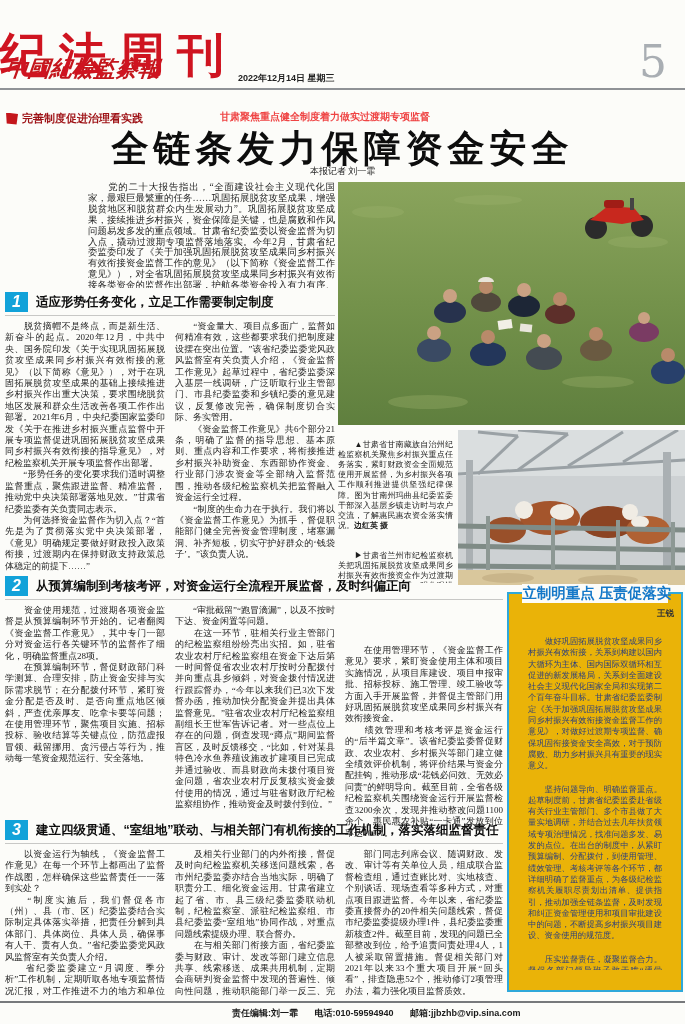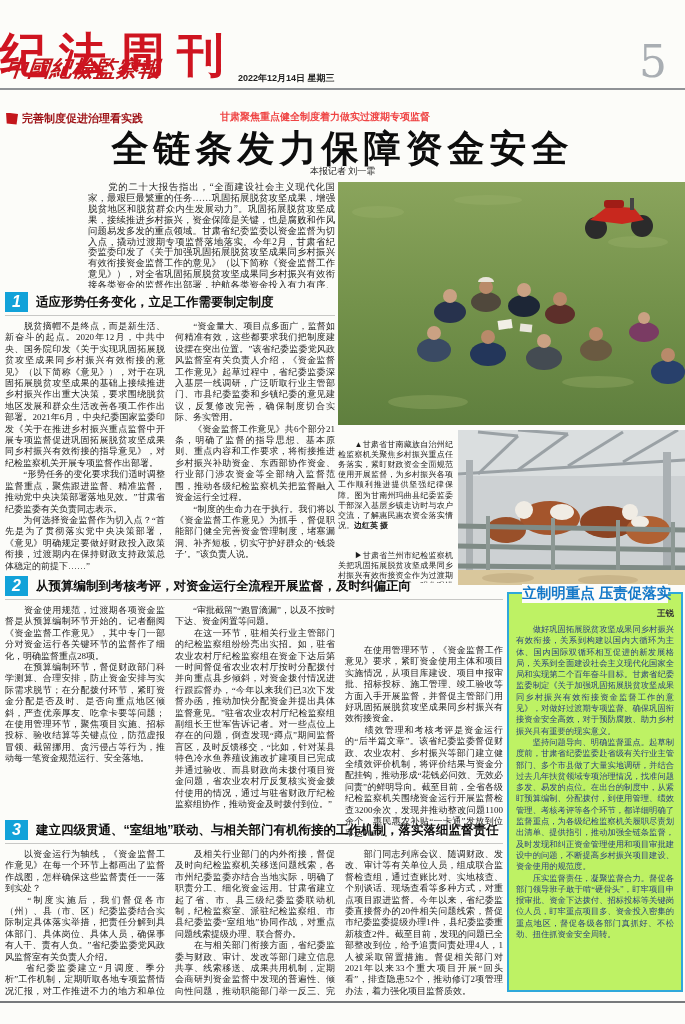--- a/index.html
+++ b/index.html
@@ -65,32 +65,32 @@
   
   .photo { overflow:hidden; }
   .photo svg { display:block; }
   .caption-col { left:338px; top:430px; width:115px; height:153px;
     font-size:8px; line-height:10.1px; }
   .caption-col .credit { font-weight:bold; }
 
   
   .sidebar-box {
     left:507px; top:592px; width:176px; height:400px;
-    border:2px solid #2fa8da; background:#bef264; padding:0 7px 6px 7px;
+    border:2px solid #2fa8da; background:#eab308; padding:0 7px 6px 7px;
   }
   .sidebar-title {
     margin:-10px auto 0 auto; background:#fcfcf9; width:92%;
     text-align:center; font-size:14.5px; font-weight:900; color:#1478c8;
     font-family:"Liberation Sans", sans-serif; white-space:nowrap;
   }
   .sidebar-author { text-align:right; font-size:8.5px; color:#333;
     margin:5px 0 4px 0; font-weight:bold; }
   .sidebar-body { font-size:8.3px; line-height:11.3px; color:#2b3f7e;
     text-align:justify; overflow:hidden; height:346px; }
-  .sidebar-body p { text-indent:0; margin:0; }
+  .sidebar-body p { text-indent:0; margin:12px; }
   .sidebar-note { font-weight:bold; }
 
   
   .footer-rule { left:0; top:1001px; width:685px; height:1.5px; background:#77797c; }
   .footer-line { left:232px; top:1007px; font-size:9px; font-weight:bold;
     color:#1a1a1a; font-family:"Liberation Sans", sans-serif; }
   .footer-line span { margin-right:14px; }
 </style>
 </head>
 <body>
@@ -261,14 +261,19 @@
     <div class="sidebar-title">立制明重点  压责促落实</div>
     <div class="sidebar-author">王锐</div>
     <div class="sidebar-body">
       <p>　　做好巩固拓展脱贫攻坚成果同乡村振兴有效衔接，关系到构建以国内大循环为主体、国内国际双循环相互促进的新发展格局，关系到全面建设社会主义现代化国家全局和实现第二个百年奋斗目标。甘肃省纪委监委制定《关于加强巩固拓展脱贫攻坚成果同乡村振兴有效衔接资金监督工作的意见》，对做好过渡期专项监督、确保巩固衔接资金安全高效，对于预防腐败、助力乡村振兴具有重要的现实意义。</p>
       <p>　　坚持问题导向、明确监督重点。起草制度前，甘肃省纪委监委赴省级有关行业主管部门、多个市县做了大量实地调研，并结合过去几年扶贫领域专项治理情况，找准问题多发、易发的点位。在出台的制度中，从紧盯预算编制、分配拨付，到使用管理、绩效管理、考核考评等各个环节，都详细明确了监督重点，为各级纪检监察机关履职尽责划出清单、提供指引，推动加强全链条监督，及时发现和纠正资金管理使用和项目审批建设中的问题，不断提高乡村振兴项目建设、资金使用的规范度。</p>
       <p>　　压实监督责任，凝聚监督合力。督促各部门领导班子敢于啃“硬骨头”，盯牢项目申报审批、资金下达拨付、招标投标等关键岗位人员，盯牢重点项目多、资金投入密集的重点地区，督促各级各部门真抓好、不松劲、扭住抓资金安全周转。</p>
     </div>
   </div>
 
   <div class="abs footer-rule"></div>
+  <div class="abs footer-line">
+    <span>责任编辑:刘一霏</span>
+    <span>电话:010-59594940</span>
+    <span>邮箱:jjbzhb@vip.sina.com</span>
+  </div>
 
 </div>
 
 </body></html>

